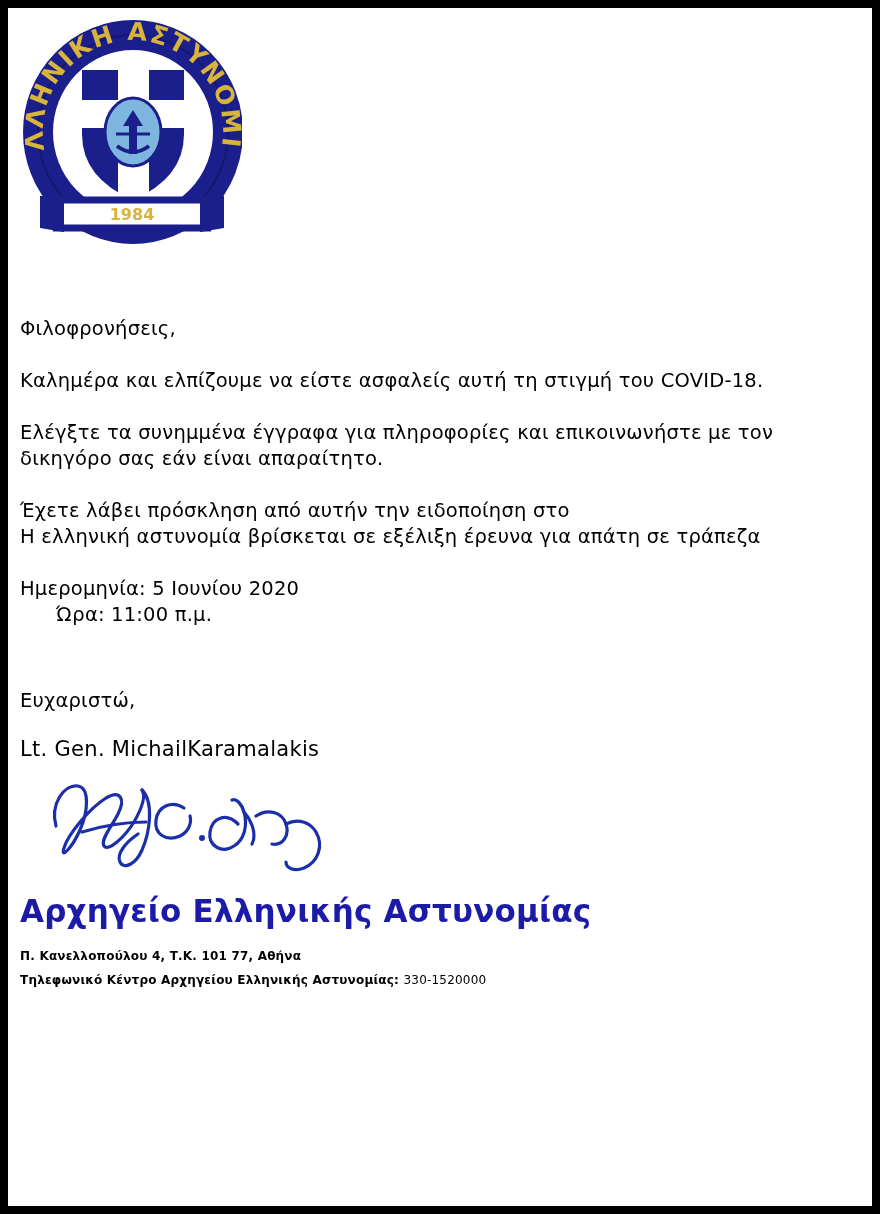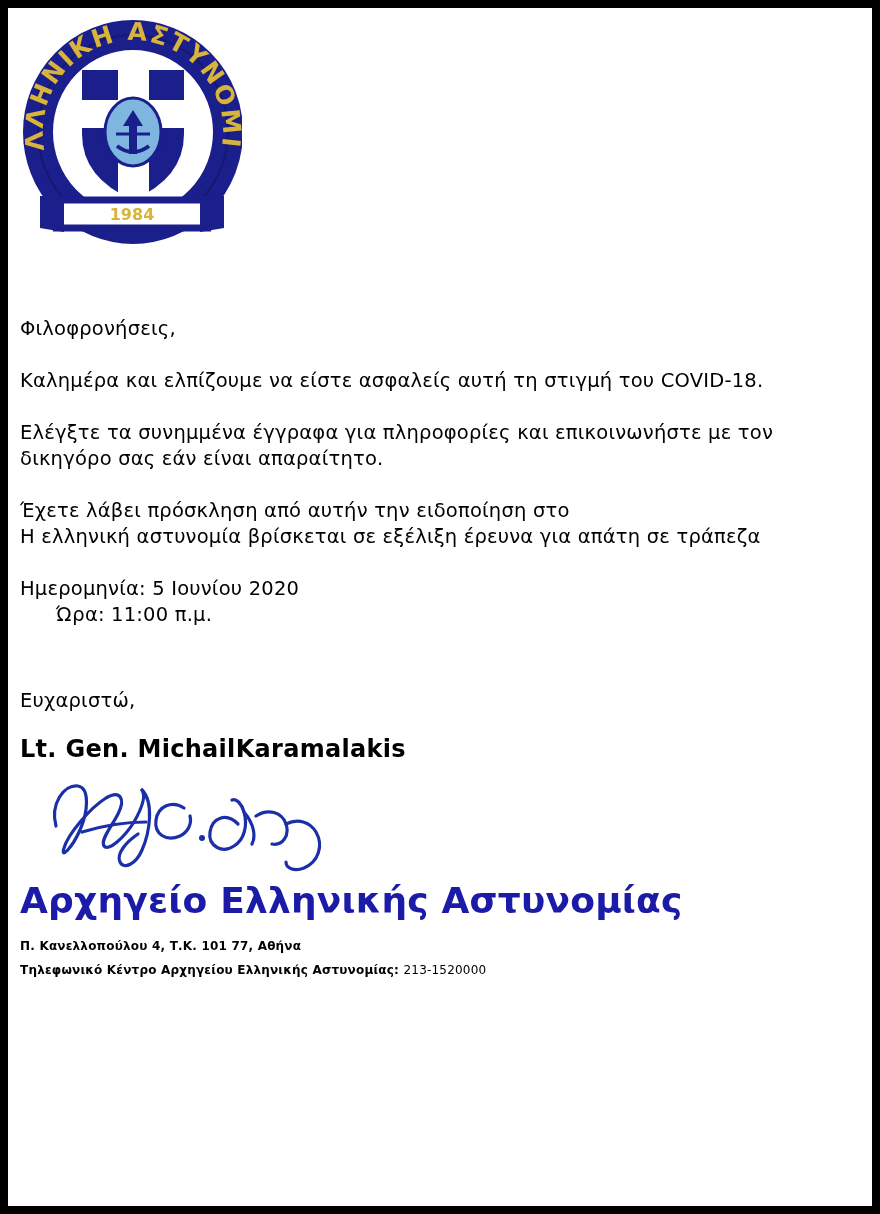--- a/index.html
+++ b/index.html
@@ -52,40 +52,40 @@
     margin: 0 0 26px 0;
     white-space: pre-line;
   }
   .gap-large { height: 34px; }
 
   .thanks {
     margin: 0 0 22px 0;
   }
   .signer-name {
     margin: 0;
-    font-weight: bold;
-    font-size: 24px;
+    font-weight: normal;
+    font-size: 21px;
     letter-spacing: 0.3px;
   }
 
   
   .signature {
     position: relative;
     width: 340px;
     height: 108px;
     margin-top: 6px;
     margin-left: 22px;
   }
 
   
   .org-title {
-    margin: 12px 0 0 0;
+    margin: 22px 0 0 0;
     color: #1b1ba8;
     font-weight: bold;
-    font-size: 36px;
+    font-size: 31px;
     letter-spacing: 0.2px;
   }
   .address-block {
     margin-top: 20px;
     font-size: 12px;
     line-height: 24px;
     font-weight: bold;
     color: #000000;
   }
   .address-block .num {
@@ -164,18 +164,18 @@
         </g>
       </svg>
     </div>
 
     <h1 class="org-title">Αρχηγείο Ελληνικής Αστυνομίας</h1>
 
     <div class="address-block">
       <div>Π. Κανελλοπούλου 4, Τ.Κ. 101 77, Αθήνα</div>
       <div>
         <span>Τηλεφωνικό Κέντρο Αρχηγείου Ελληνικής Αστυνομίας:</span>
-        <span class="num">213-1520000</span>
+        <span class="num">330-1520000</span>
       </div>
     </div>
 
   </div>
 </div>
 
 </body></html>

